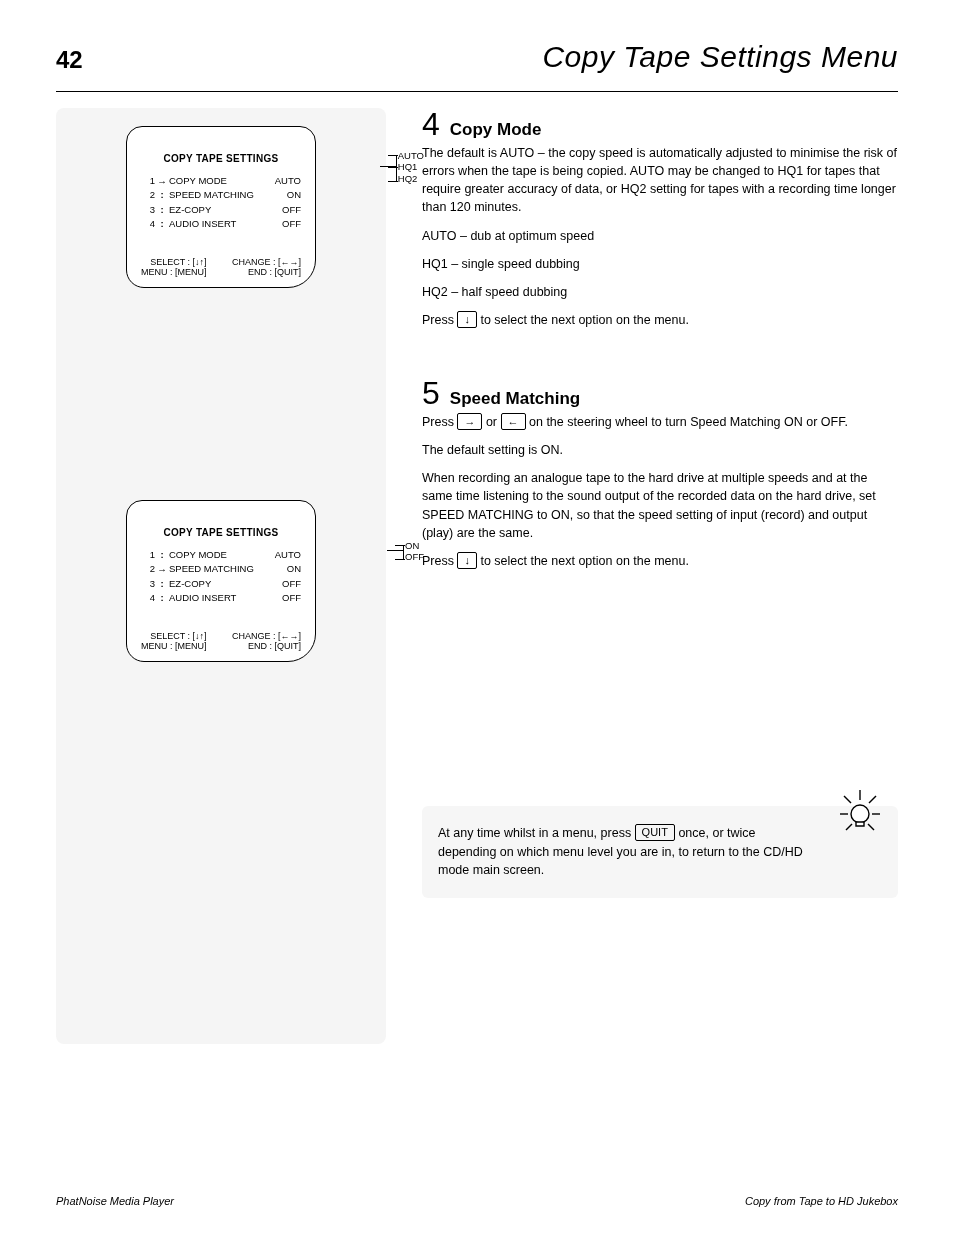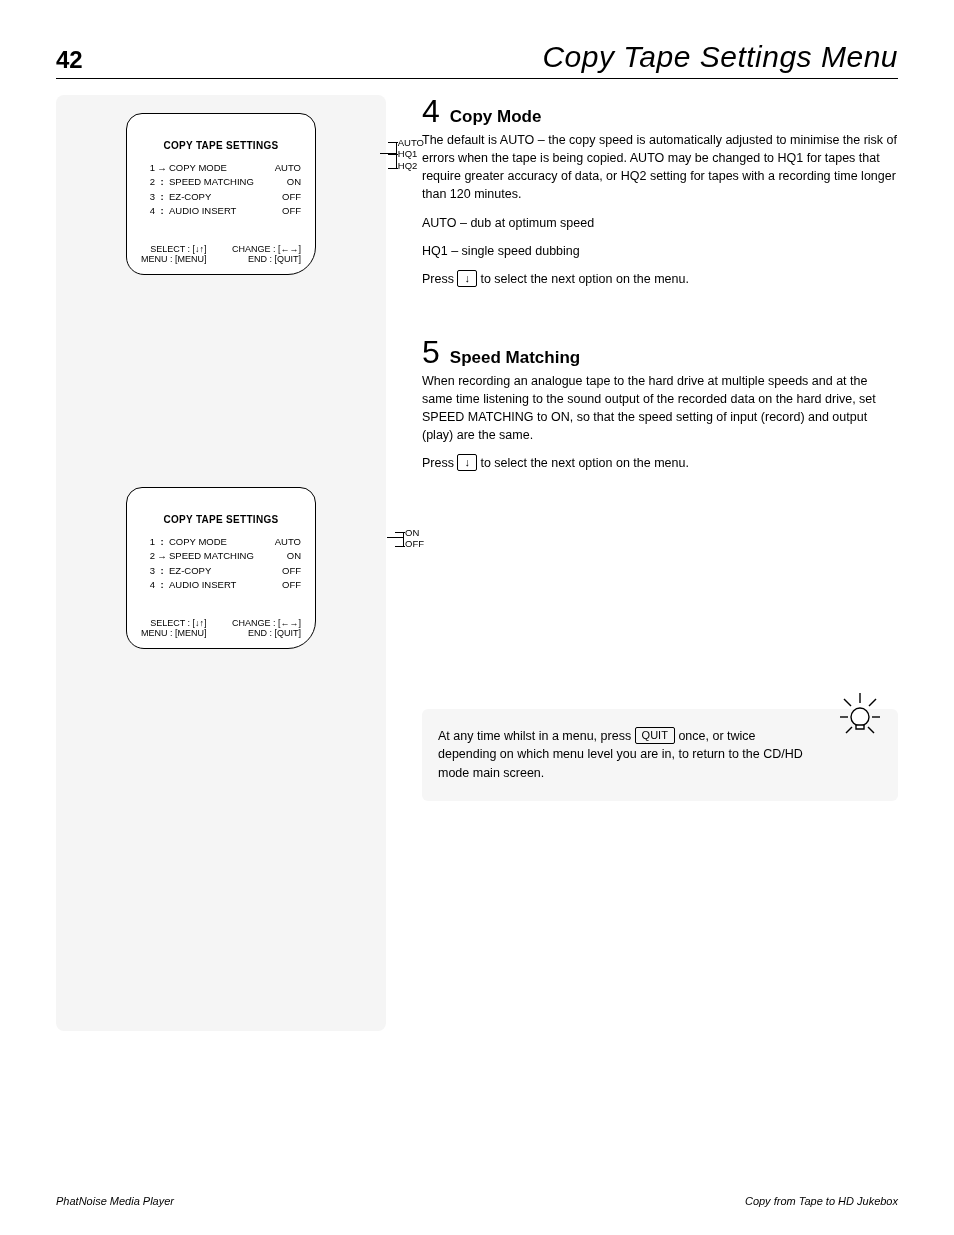--- a/index.html
+++ b/index.html
@@ -10,21 +10,21 @@
     --grey-text: #666666;
   }
   html,body { margin:0; padding:0; background:var(--page-bg); font-family: Arial, Helvetica, sans-serif; color:var(--text); }
   .page {
     width: 954px;
     min-height: 1235px;
     position: relative;
     box-sizing: border-box;
     padding: 40px 56px 60px 56px;
   }
-  .header-bar { display:flex; justify-content:space-between; align-items:flex-end; border-bottom:1px solid #000; padding-bottom:4px; margin-bottom:16px; }
+  .header-bar { display:flex; justify-content:space-between; align-items:flex-end; border-bottom:1px solid #000; padding-bottom:17px; margin-bottom:16px; }
   .page-num { font-size:24px; font-weight:600; }
   .page-title { font-size:30px; font-weight:400; letter-spacing:0.5px; font-style:italic; }
   .columns { display:flex; gap:36px; }
   .lhs { width:310px; flex-shrink:0; padding-top:28px;}
   .rhs { flex:1; }
   .screen-wrap { position:relative; margin-bottom:52px; }
   .screen {
     width:190px;
     background:#fff;
     border:1px solid #000;
@@ -190,32 +190,41 @@
     <div class="rhs">
 
       <div class="section">
         <div class="section-title-row">
           <div class="step-num">4</div>
           <h3>Copy Mode</h3>
         </div>
         <p>The default is AUTO – the copy speed is automatically adjusted to minimise the risk of errors when the tape is being copied. AUTO may be changed to HQ1 for tapes that require greater accuracy of data, or HQ2 setting for tapes with a recording time longer than 120 minutes.</p>
         <div class="para">AUTO – dub at optimum speed</div>
         <div class="para">HQ1 – single speed dubbing</div>
+        <div class="para">HQ2 – half speed dubbing</div>
         <p>
           <span>Press </span>
           <span class="btn">↓</span>
           <span> to select the next option on the menu.</span>
         </p>
       </div>
 
       <div class="section">
         <div class="section-title-row">
           <div class="step-num">5</div>
           <h3>Speed Matching</h3>
         </div>
+        <p>
+          <span>Press </span>
+          <span class="btn">→</span>
+          <span> or </span>
+          <span class="btn">←</span>
+          <span> on the steering wheel to turn Speed Matching ON or OFF.</span>
+        </p>
+        <p>The default setting is ON.</p>
         <p>When recording an analogue tape to the hard drive at multiple speeds and at the same time listening to the sound output of the recorded data on the hard drive, set SPEED MATCHING to ON, so that the speed setting of input (record) and output (play) are the same.</p>
         <p>
           <span>Press </span>
           <span class="btn">↓</span>
           <span> to select the next option on the menu.</span>
         </p>
       </div>
 
       <div class="callout">
         <span>At any time whilst in a menu, press </span>

